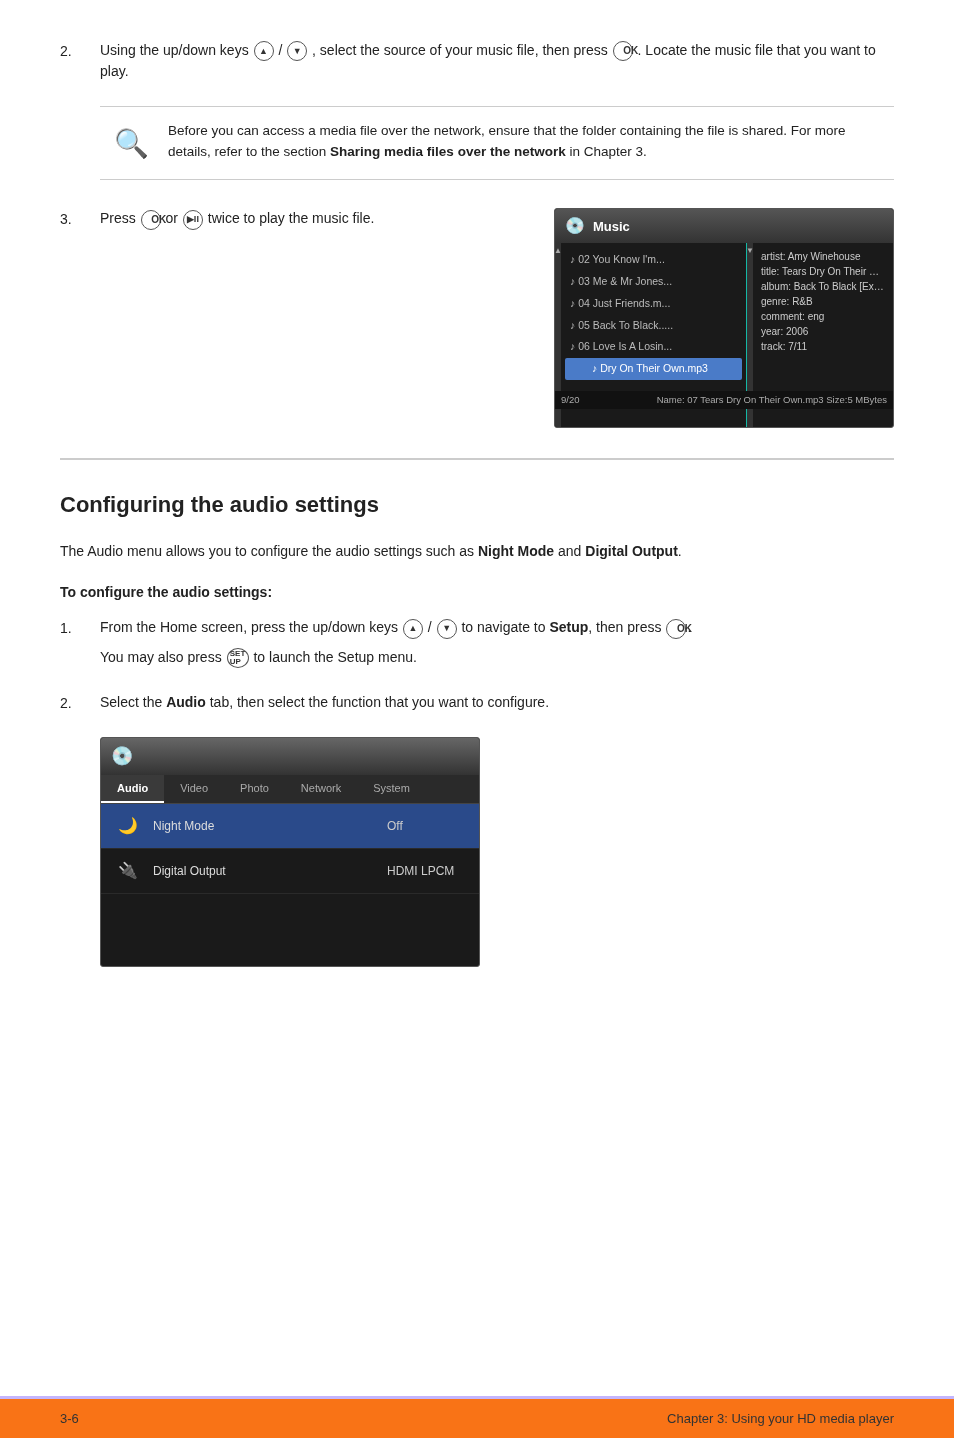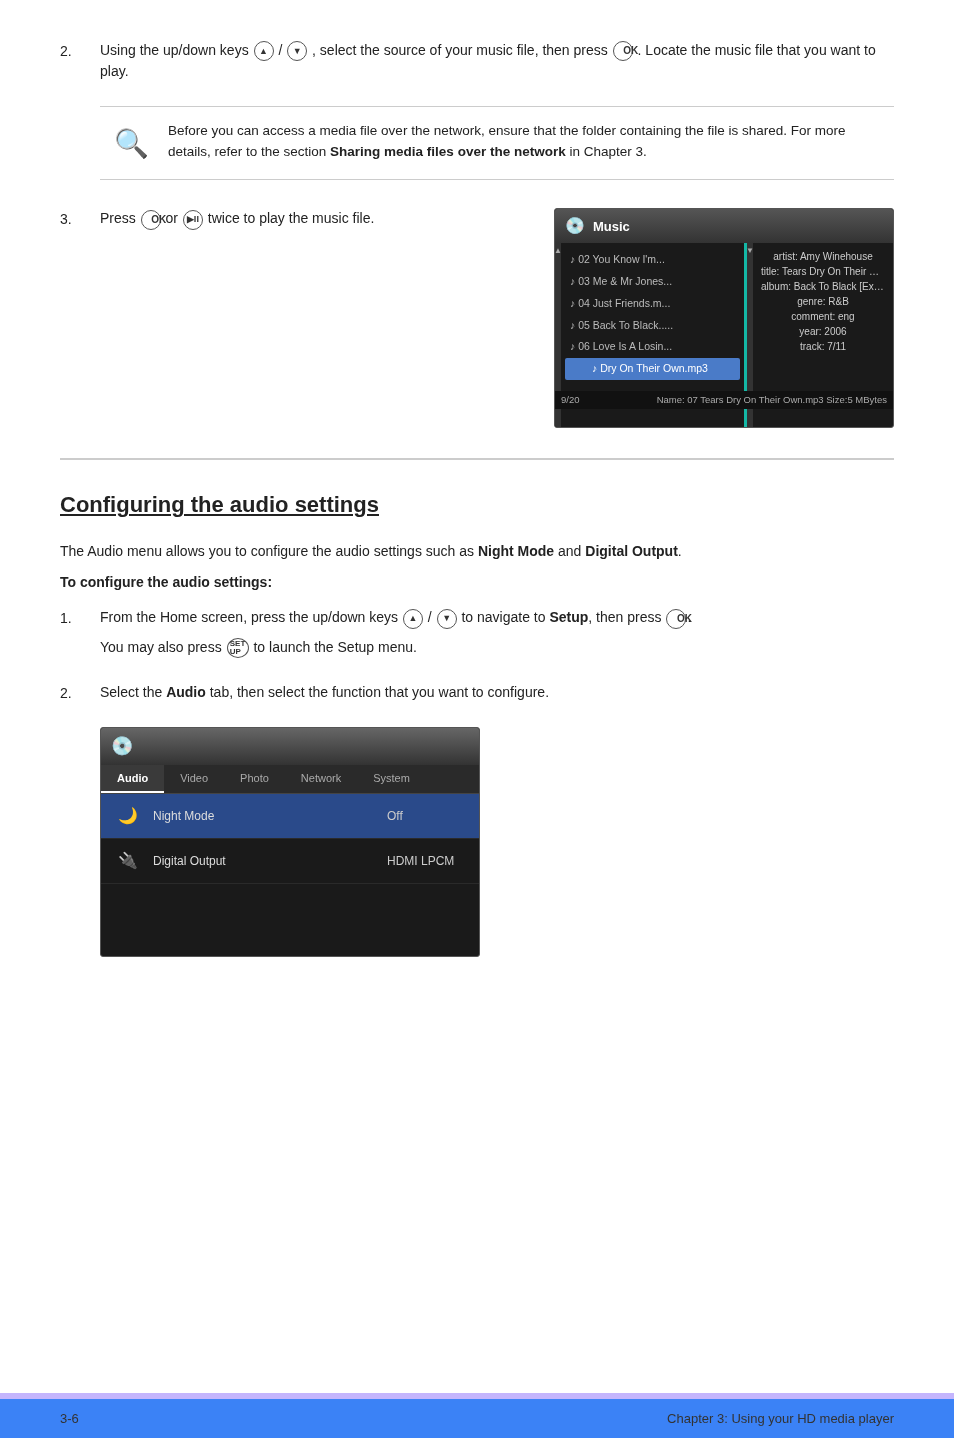--- a/index.html
+++ b/index.html
@@ -91,21 +91,21 @@
       color: #fff;
       font-weight: bold;
     }
     .mp-body {
       display: flex;
       height: calc(100% - 34px);
     }
     .mp-list {
       flex: 1;
       padding: 6px 4px;
-      border-right: 3px solid #14b8a6;
+      border-right: 1px solid #14b8a6;
       overflow: hidden;
     }
     .mp-list-item {
       padding: 3px 5px;
       color: #bbb;
       font-size: 10.5px;
       white-space: nowrap;
       overflow: hidden;
       text-overflow: ellipsis;
     }
@@ -132,45 +132,43 @@
       width: 140px;
       padding: 6px 8px;
       font-size: 10px;
       color: #ccc;
       line-height: 1.5;
     }
     .mp-info-line {
       white-space: nowrap;
       overflow: hidden;
       text-overflow: ellipsis;
-      text-align: center;
     }
     .mp-footer {
       position: absolute;
       bottom: 18px;
       left: 0;
       right: 0;
       display: flex;
       justify-content: space-between;
       padding: 2px 6px;
       background: #111;
       font-size: 9.5px;
       color: #aaa;
     }
 
     
     .section-heading {
       font-size: 22px;
       font-weight: bold;
       margin: 10px 0 20px 0;
       border-bottom: none;
-      text-decoration: underline;
     }
     .section-intro {
-      margin-bottom: 10px;
+      margin-bottom: 20px;
       font-size: 14px;
     }
     .section-subheading {
       font-weight: bold;
       margin-bottom: 14px;
       font-size: 14px;
     }
 
     
     .audio-settings-img {
@@ -264,27 +262,27 @@
       font-size: 10px;
       margin-left: 16px;
     }
 
     
     .page-footer {
       position: fixed;
       bottom: 0;
       left: 0;
       right: 0;
-      background: #3b82f6;
+      background: #f97316;
       padding: 10px 60px;
       display: flex;
       justify-content: space-between;
       font-size: 13px;
       color: #333;
-      border-top: 6px solid #c4b5fd;
+      border-top: 3px solid #c4b5fd;
     }
   </style>
 </head>
 <body>
 
 <div class="step-row">
   <div class="step-num">2.</div>
   <div class="step-content">
     <p>
       <span>Using the up/down keys</span>

